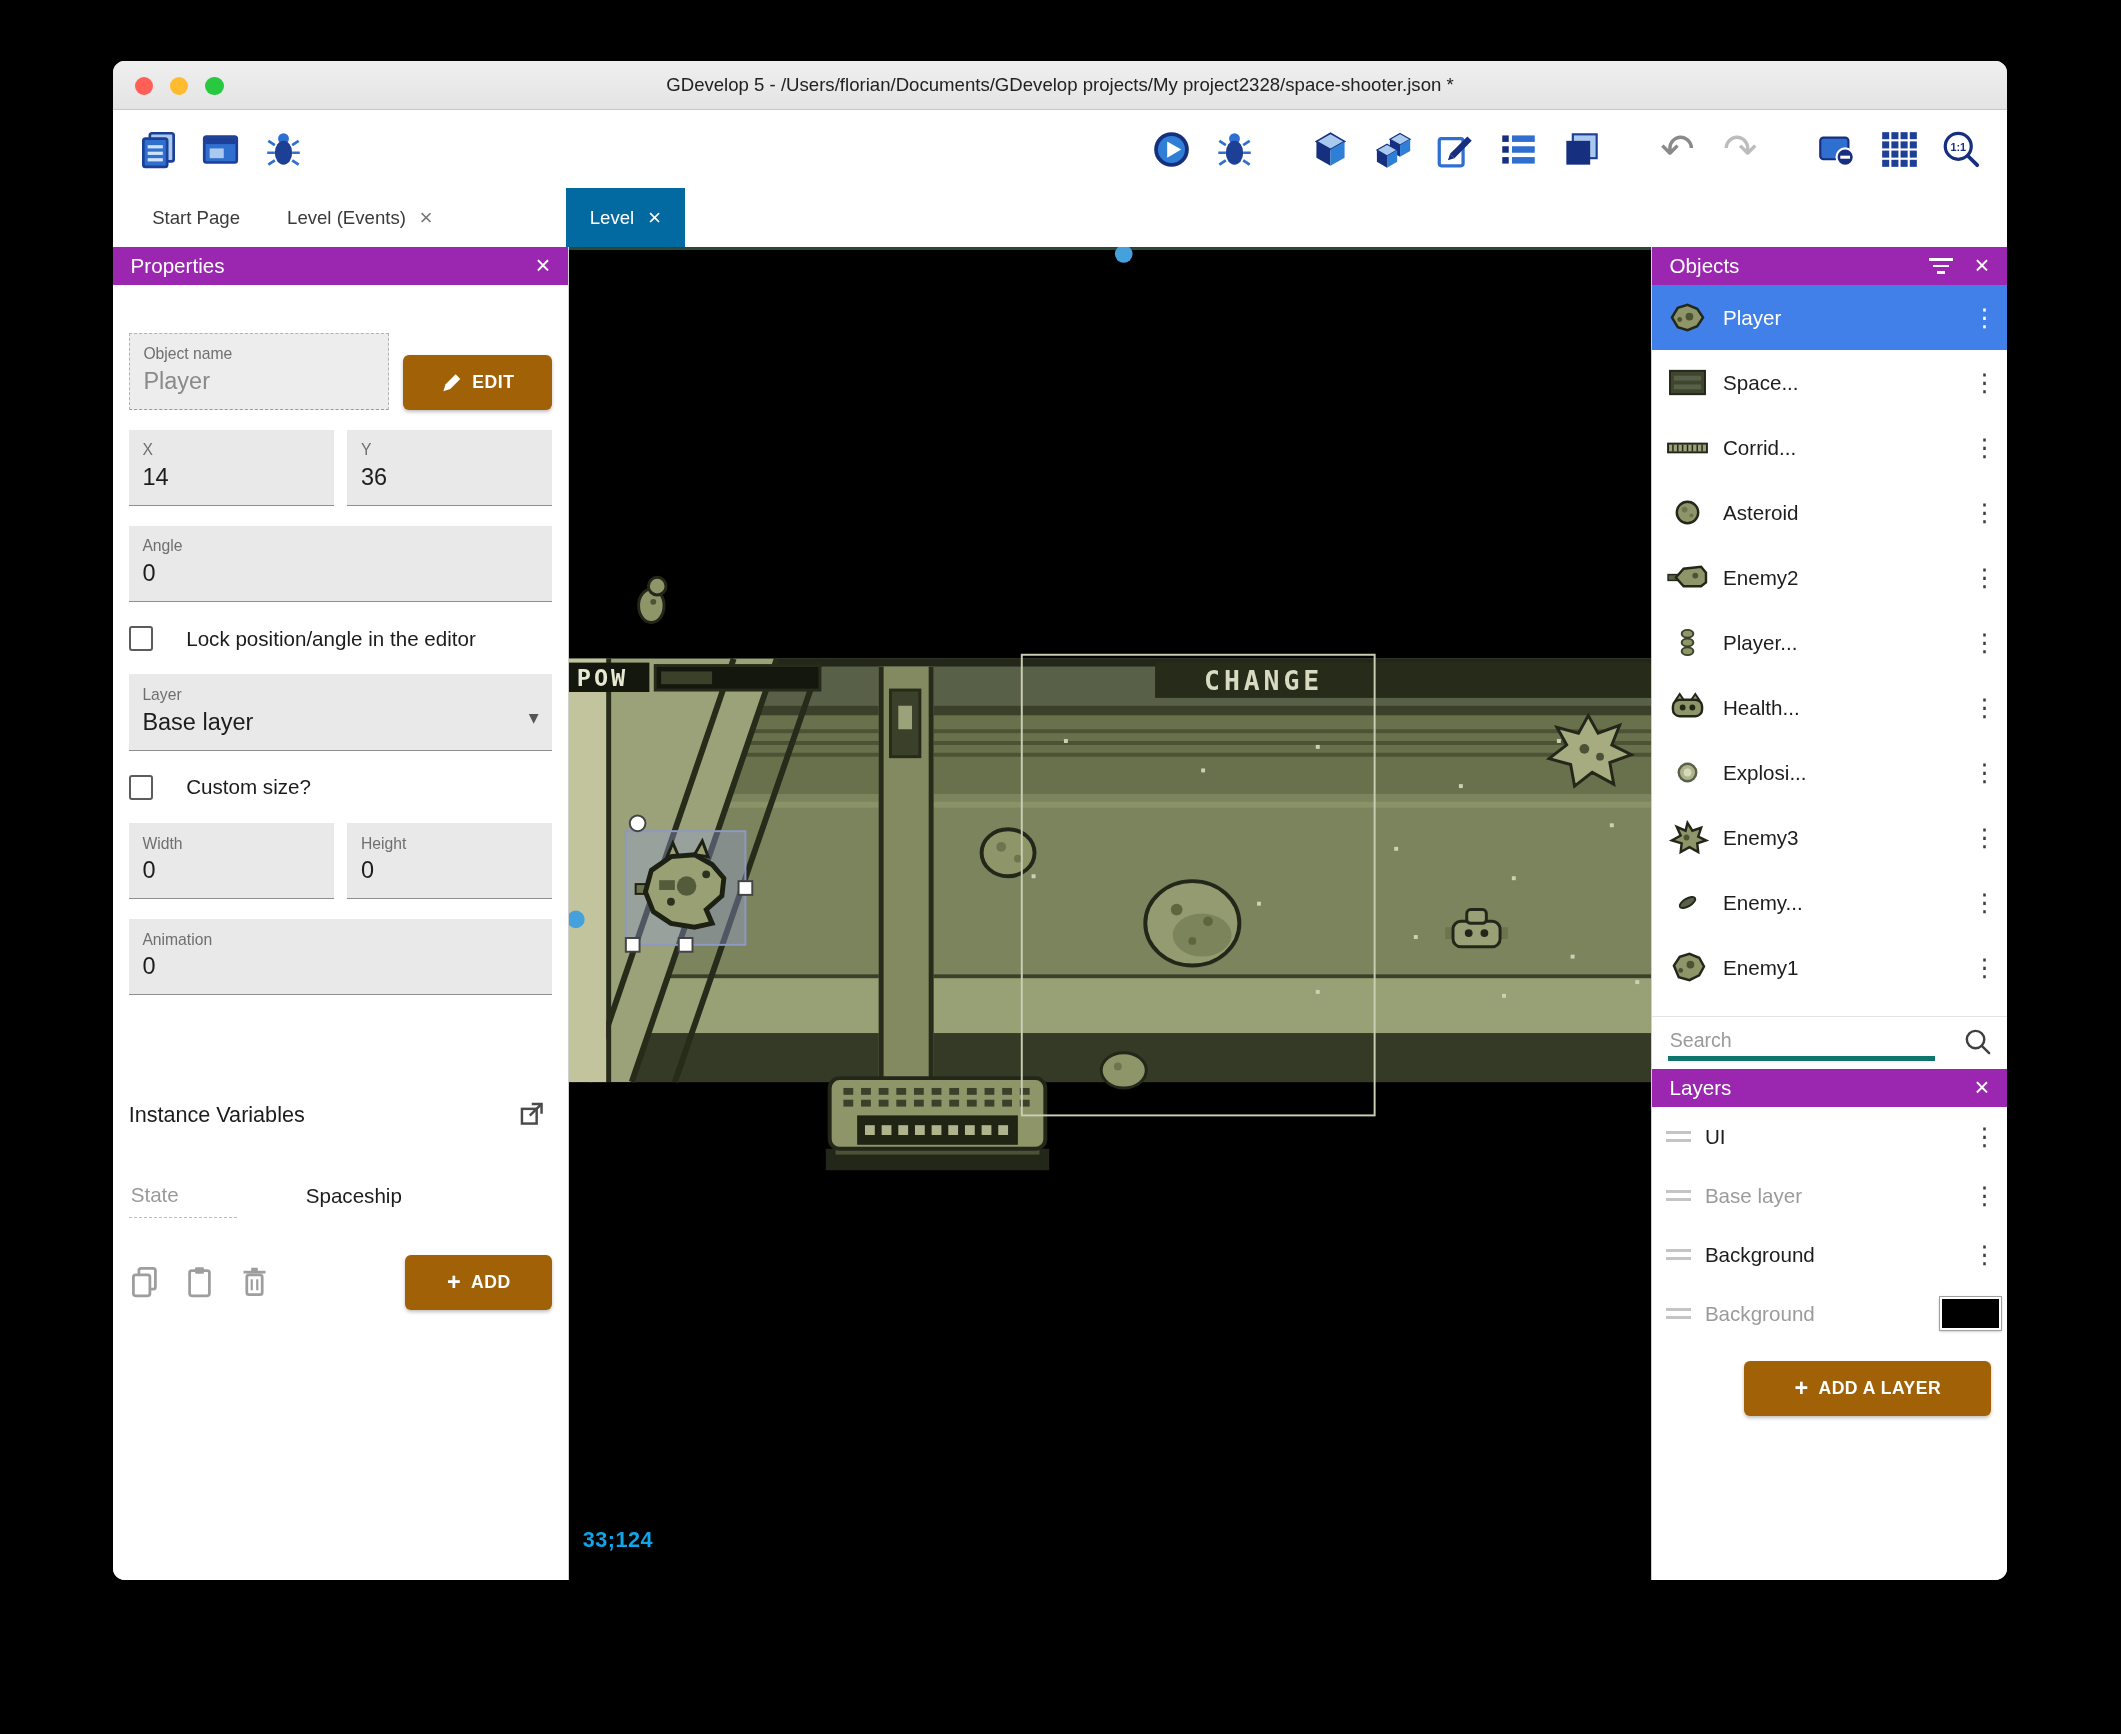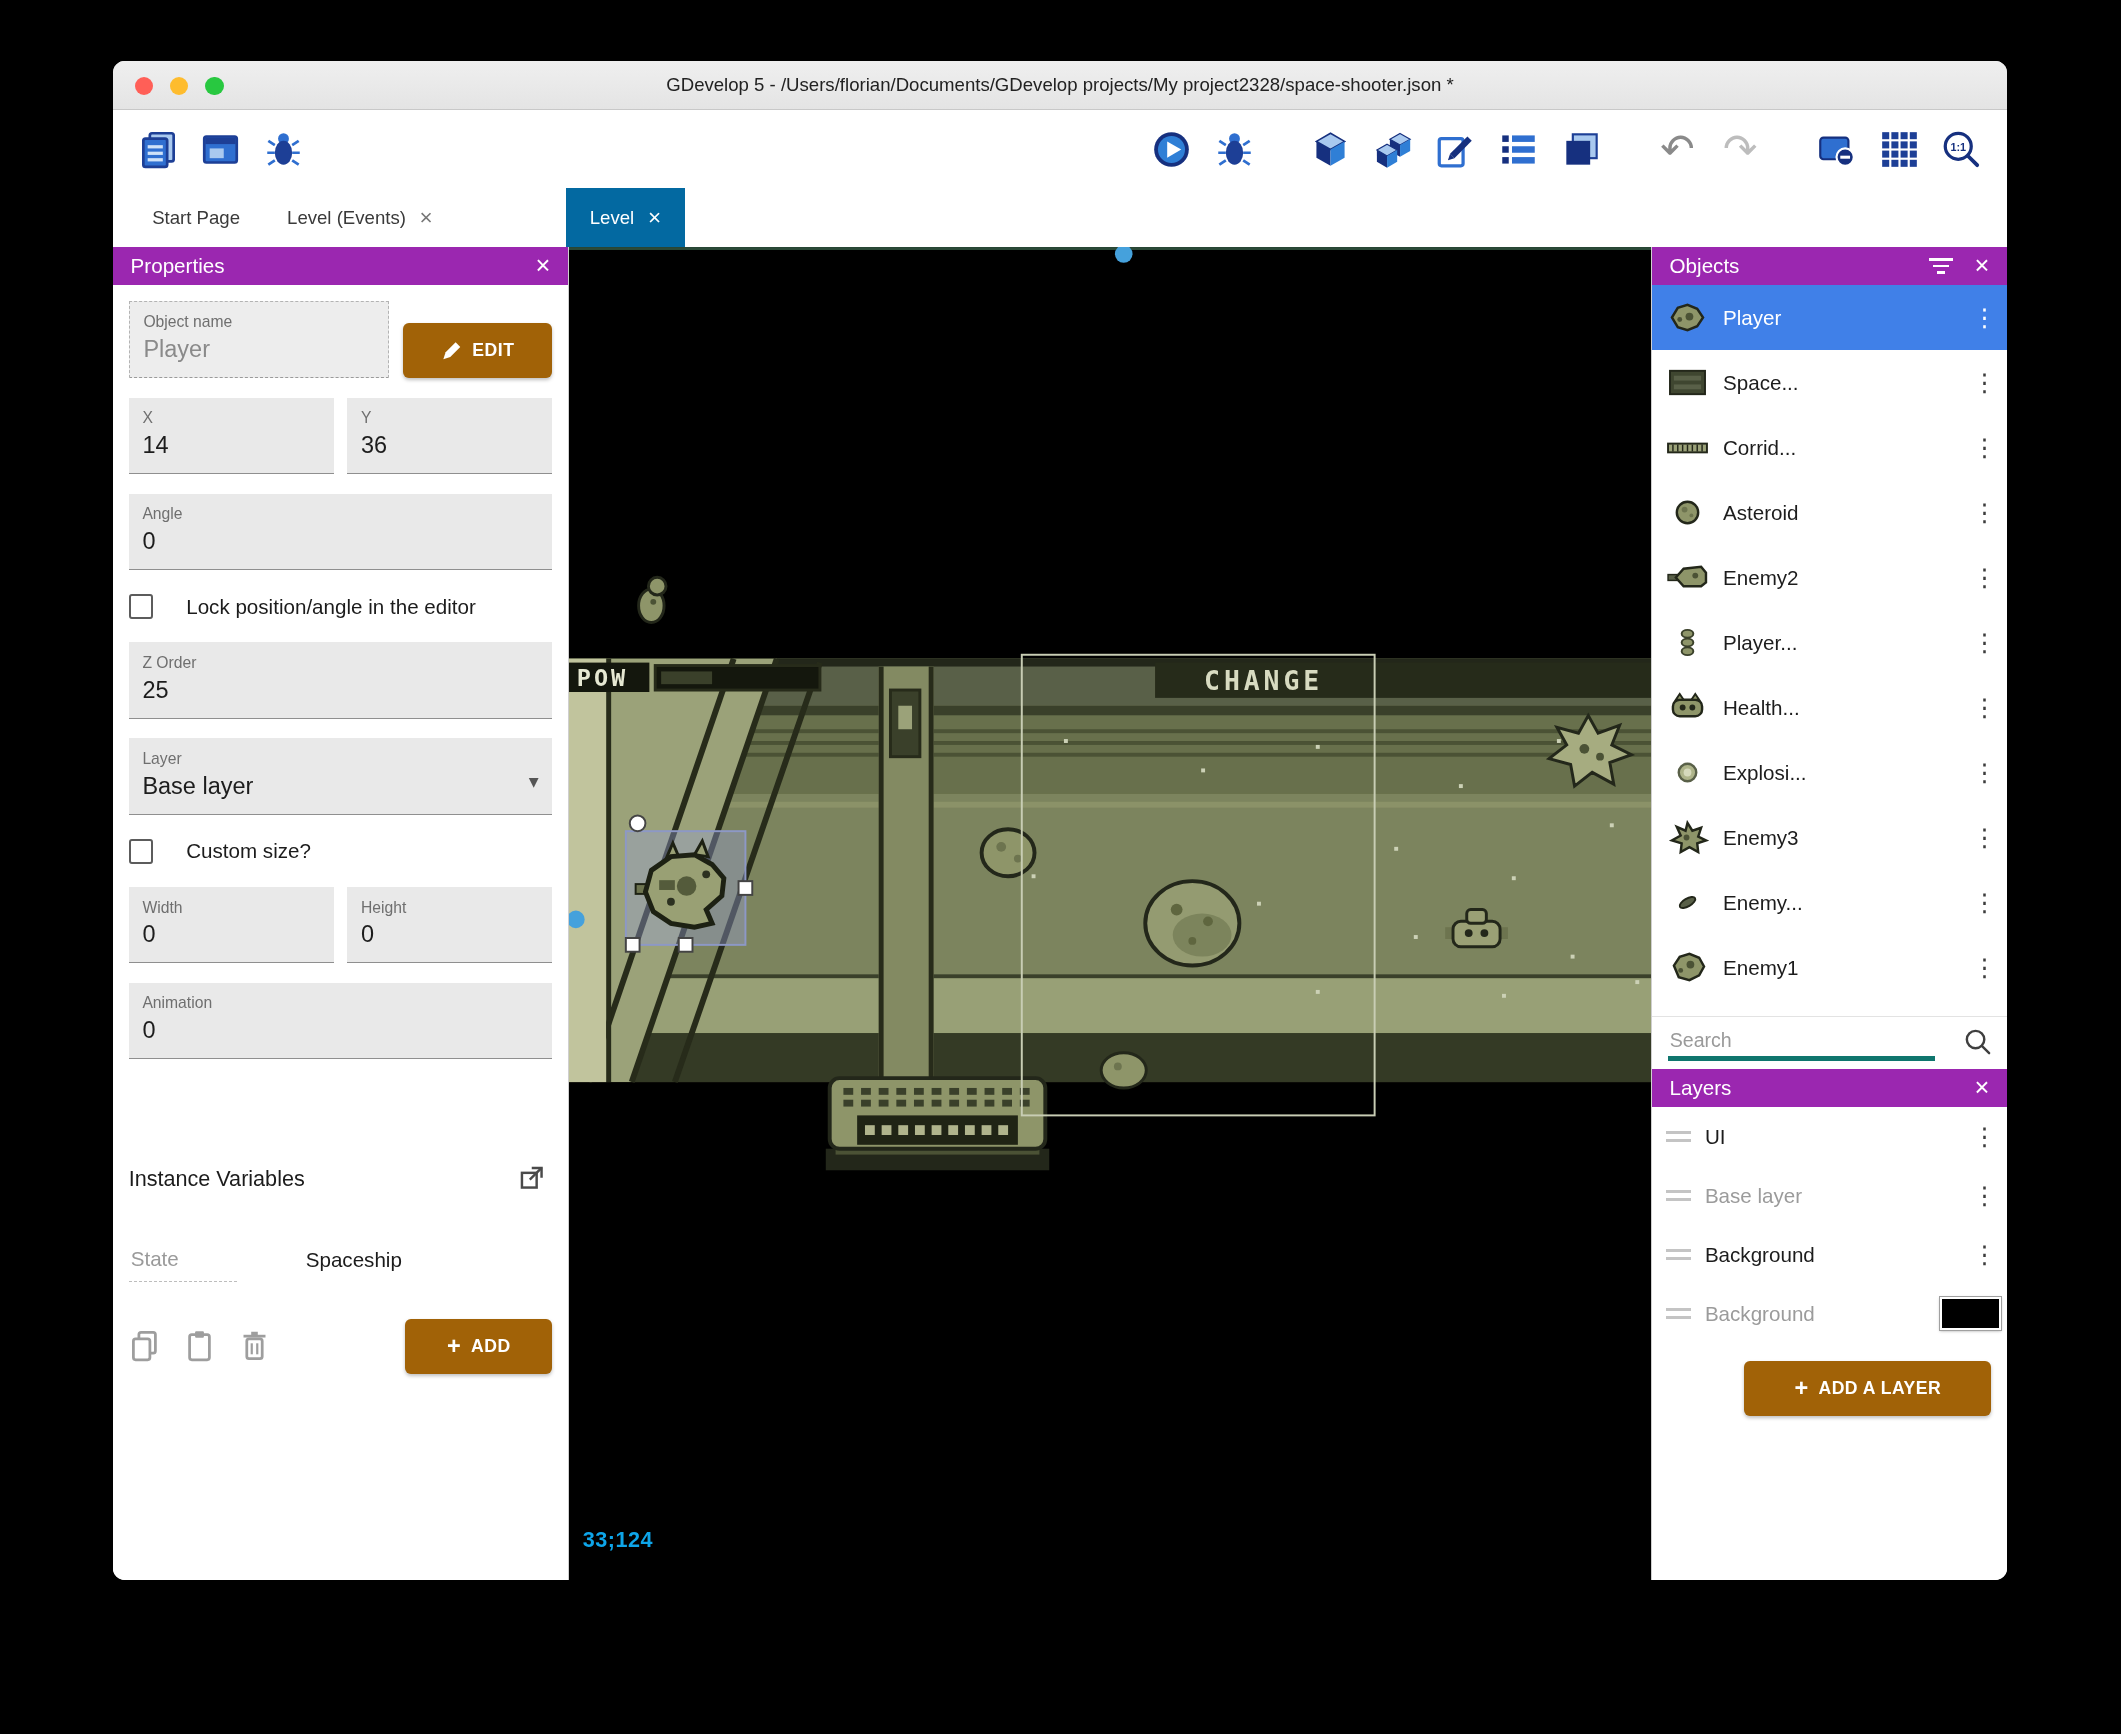--- a/index.html
+++ b/index.html
@@ -64,21 +64,21 @@
   .field { background:#e9e9e9; border-bottom:1px solid #8f8f8f;
            padding:11.8px 13.7px 13.7px; position:relative; }
   .field.disabled { border:1px dashed #b3b3b3; border-bottom:1px dashed #9a9a9a;
                     background:#ededed; }
   .flabel { font-size:15.7px; color:#6f6f6f; }
   .fvalue { font-size:23.5px; color:#1d1d1d; margin-top:4.9px; }
   .field.disabled .fvalue { color:#8a8a8a; }
   .frow { display:flex; gap:13.7px; }
   .frow .field { flex:1; }
   .namerow { display:flex; gap:13.7px; align-items:flex-end; }
-  .namerow .field { flex:1.55; }
+  .namerow .field { flex:1.55;margin-top:32px; }
   .btn-blue { background:#a16207; color:#fff; border-radius:5.9px; display:flex;
               align-items:center; justify-content:center; gap:9.8px;
               font-size:17.6px; font-weight:bold; letter-spacing:0.5px;
               box-shadow:0 2px 3.9px rgba(0,0,0,.25); }
   .editbtn { flex:1; height:55px; }
   .checkrow { display:flex; gap:33px; align-items:flex-start; padding:2px 0; }
   .checkbox { width:24.5px; height:24.5px; border:2px solid #5c5c5c; border-radius:2.9px;
               background:#fff; flex:none; margin-top:2.9px; }
   .chklabel { font-size:20.6px; color:#1c1c1c; line-height:29px; }
   .selfield .chev { position:absolute; right:13.7px; top:50%; margin-top:-5.9px;
@@ -341,24 +341,20 @@
         <div class="field">
           <div class="flabel">Angle</div>
           <div class="fvalue">0</div>
         </div>
 
         <div class="checkrow">
           <span class="checkbox"></span>
           <span class="chklabel">Lock position/angle in the editor</span>
         </div>
 
-        <div class="field">
-          <div class="flabel">Z Order</div>
-          <div class="fvalue">25</div>
-        </div>
 
         <div class="field selfield">
           <div class="flabel">Layer</div>
           <div class="fvalue">Base layer</div>
           <span class="chev">▾</span>
         </div>
 
         <div class="checkrow">
           <span class="checkbox"></span>
           <span class="chklabel">Custom size?</span>

